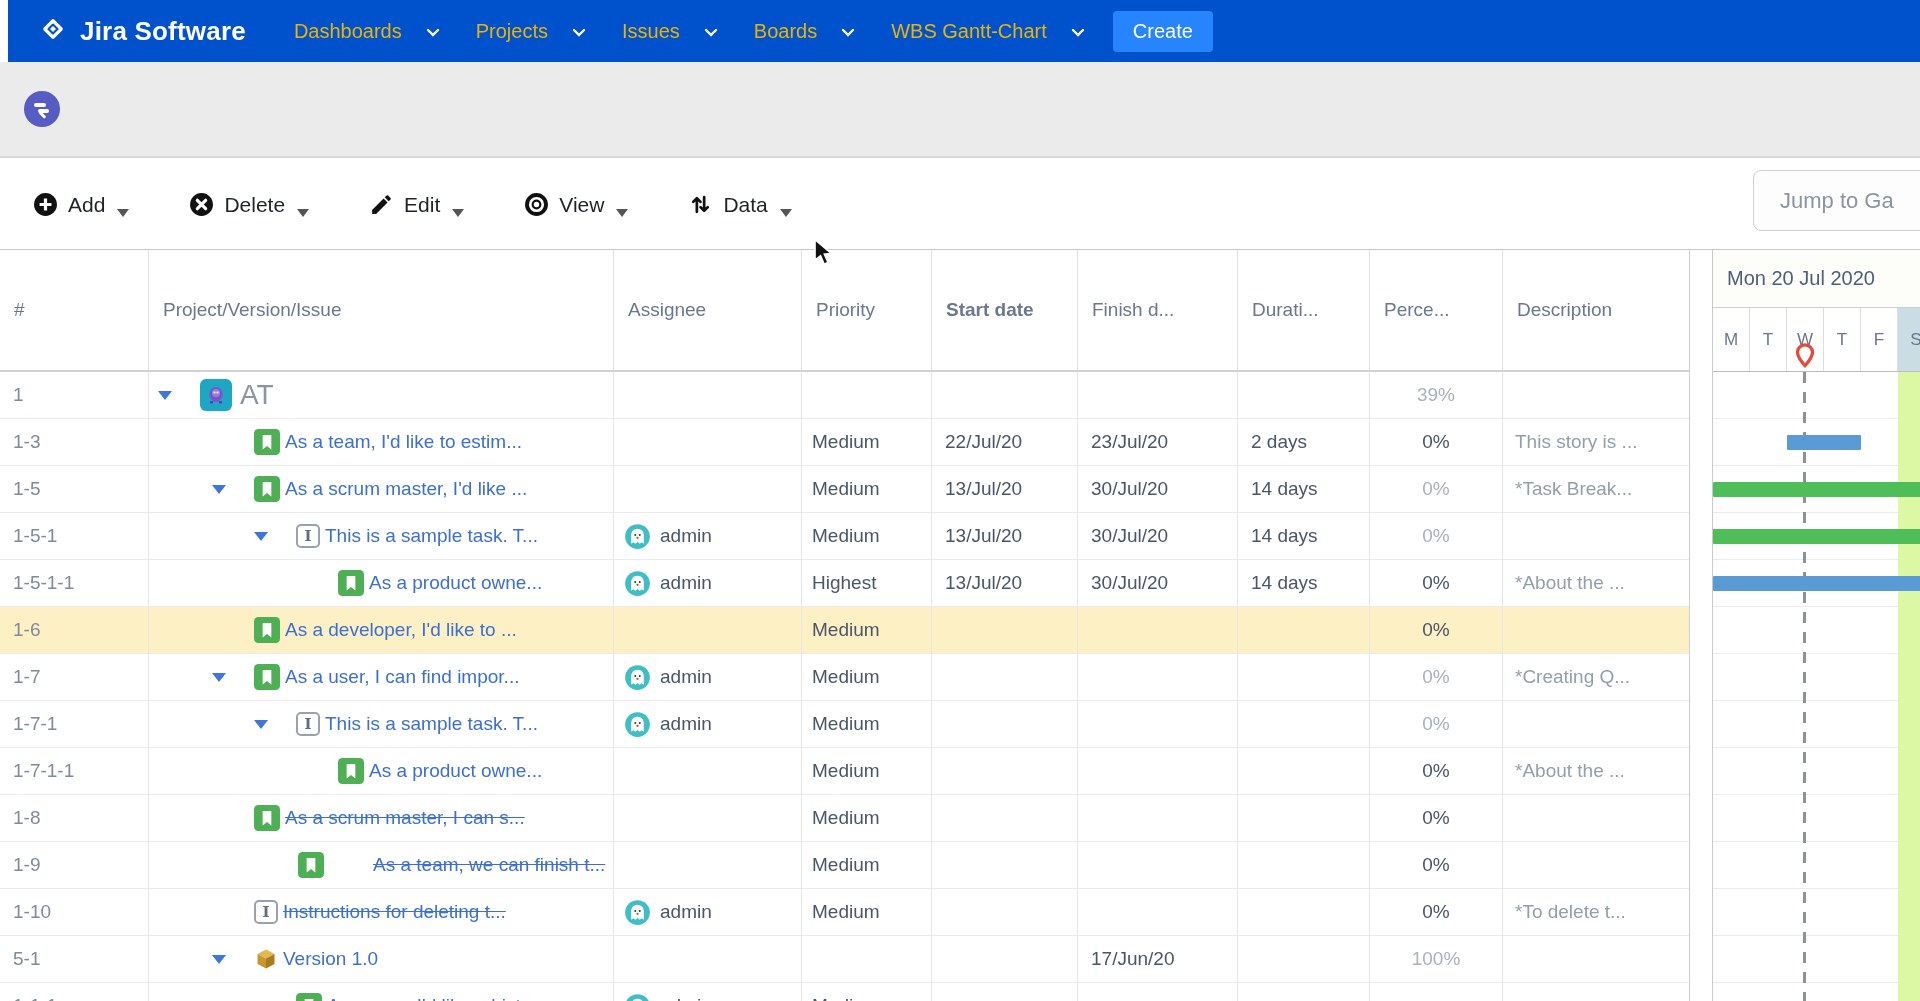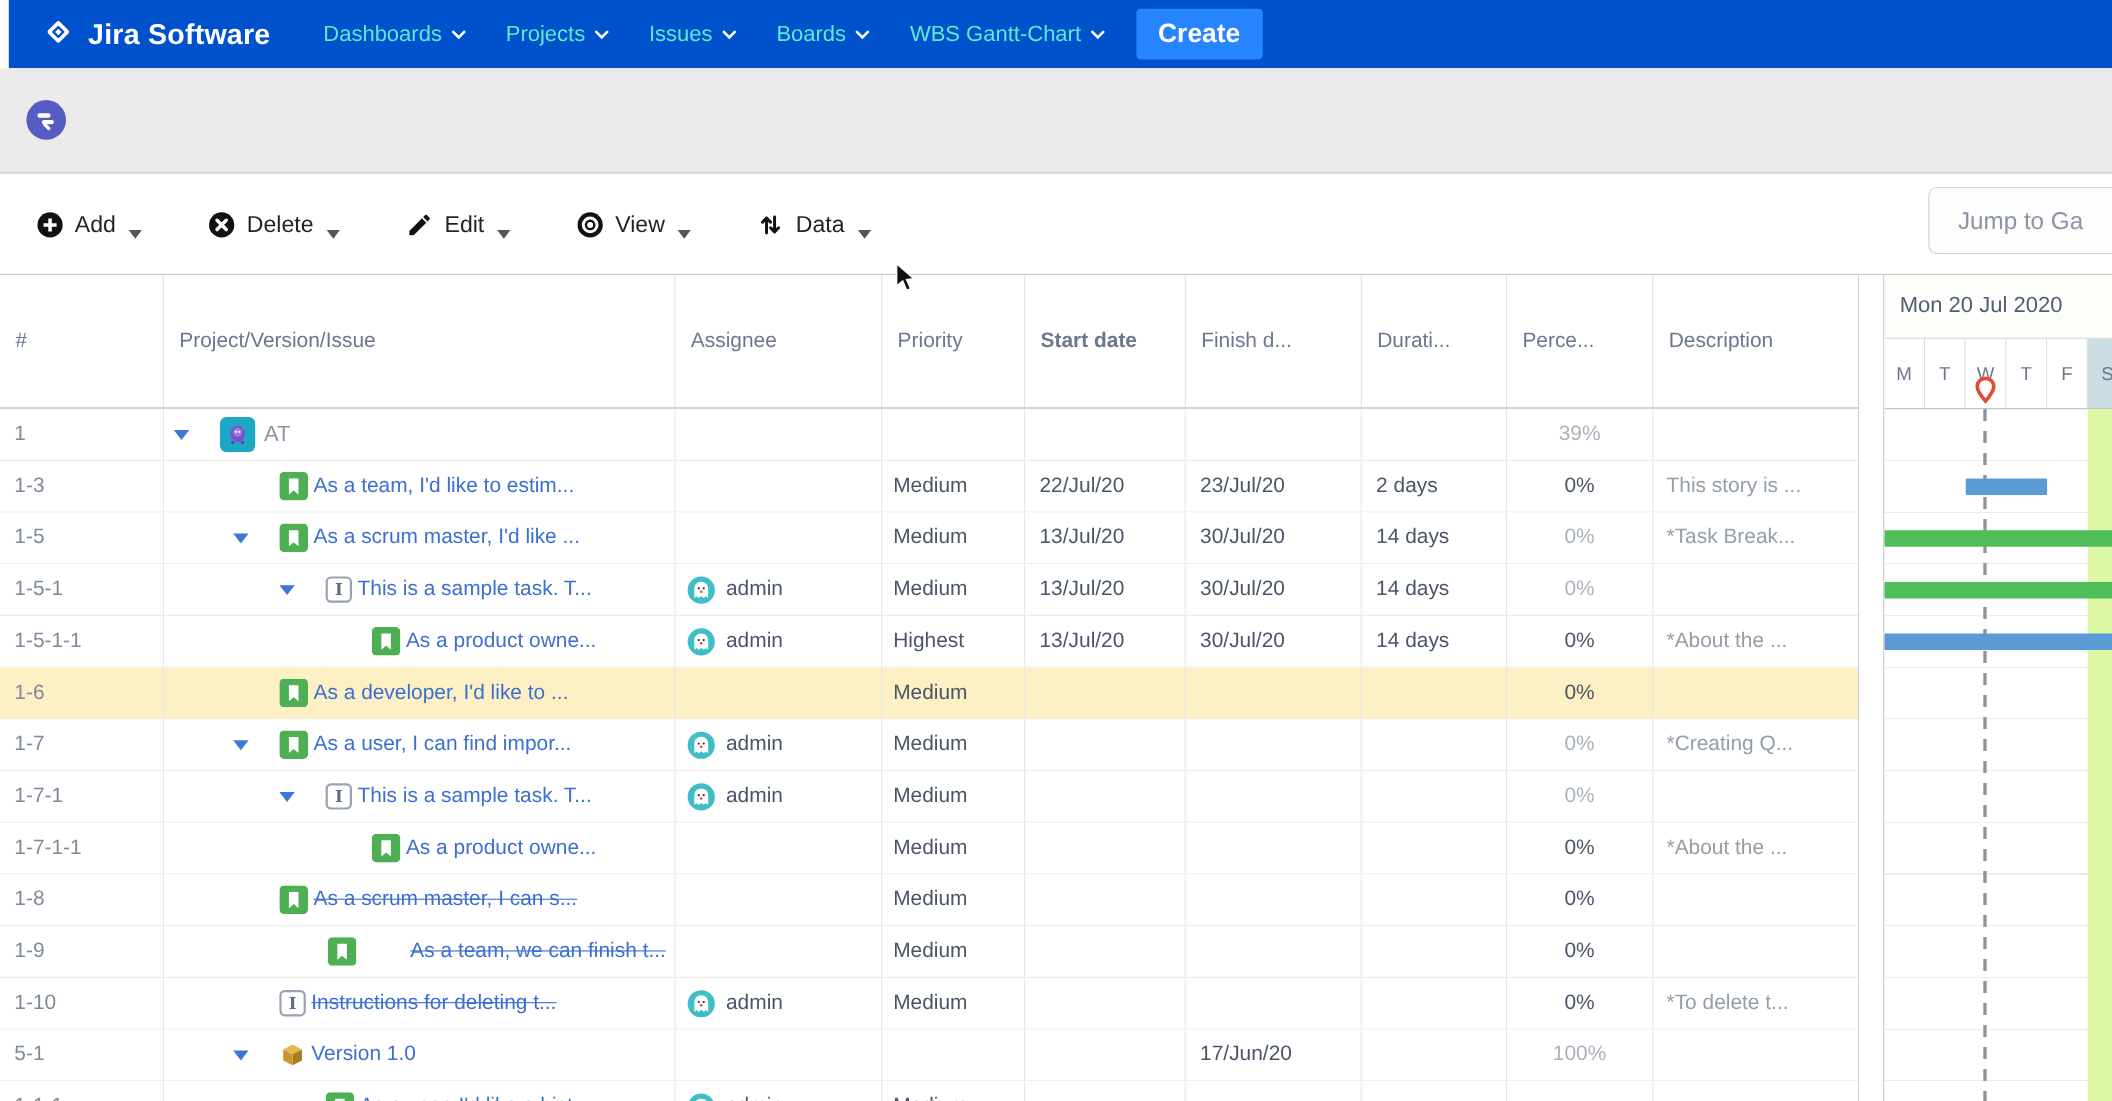--- a/index.html
+++ b/index.html
@@ -11,25 +11,25 @@
 
   
   .nav {
     position:absolute; left:8px; top:0; width:1920px; height:62px;
     background:#0052CC; display:flex; align-items:center; padding:0 30px;
   }
   .brand { display:flex; align-items:center; gap:12px; margin-right:34px; }
   .brand-text { color:#fff; font-size:26px; font-weight:700; letter-spacing:.2px; }
   .nav-items { display:flex; align-items:center; gap:8px; }
   .nav-item {
-    display:flex; align-items:center; gap:8px; color:#5eead4; font-size:20px; font-weight:500;
+    display:flex; align-items:center; gap:24px; color:#eab308; font-size:20px; font-weight:500;
     padding:10px 14px; border-radius:4px; cursor:pointer; white-space:nowrap;
   }
   .create-btn {
-    margin-left:14px; background:#2684FF; color:#fff; font-size:24px; font-weight:700;
+    margin-left:14px; background:#2684FF; color:#fff; font-size:20px; font-weight:400;
     border:none; border-radius:4px; padding:9px 20px; cursor:pointer;
   }
 
   
   .title-band {
     position:absolute; left:0; top:62px; width:1920px; height:96px;
     background:#ebebeb; border-bottom:2px solid #d6d6d6;
     display:flex; align-items:center; padding:0 24px; gap:20px;
   }
   .gantt-logo {
@@ -76,21 +76,21 @@
   .td.c-start, .td.c-finish, .td.c-duration { padding-left:13px; }
   .td.c-percent { justify-content:center; }
   .td.c-percent.muted { color:#a9b1bc; }
   .td.c-desc { padding-left:12px; color:#949ea9; }
   .td.c-assignee { padding-left:10px; gap:9px; }
   .title-wrap { display:flex; align-items:center; height:100%; }
   .exp-slot { width:42px; display:flex; align-items:center; flex:0 0 42px; }
   .expander { width:0; height:0; border-left:7px solid transparent; border-right:7px solid transparent; border-top:9px solid #3e77d8; cursor:pointer; }
   .issue-link { color:#3c6fd1; margin-left:5px; cursor:pointer; text-decoration:none; }
   .issue-link.strike { text-decoration:line-through; }
-  .plain-title { color:#8a94a2; font-size:20px; margin-left:8px; }
+  .plain-title { color:#8a94a2; font-size:28px; margin-left:8px; }
   .ic-story { width:26px; height:26px; flex:0 0 26px; }
   .ic-task {
     width:24px; height:24px; flex:0 0 24px; border:2px solid #98a1b0; border-radius:5px; background:#fff;
     display:flex; align-items:center; justify-content:center;
     font-family:"DejaVu Serif", serif; font-size:15px; font-weight:700; color:#5e6c84;
   }
   .ic-project { width:32px; height:32px; flex:0 0 32px; border-radius:6px; background:#1ea7c5; display:flex; align-items:center; justify-content:center; }
   .ic-version { width:24px; height:24px; flex:0 0 24px; }
   .avatar { width:27px; height:27px; flex:0 0 27px; }
 

